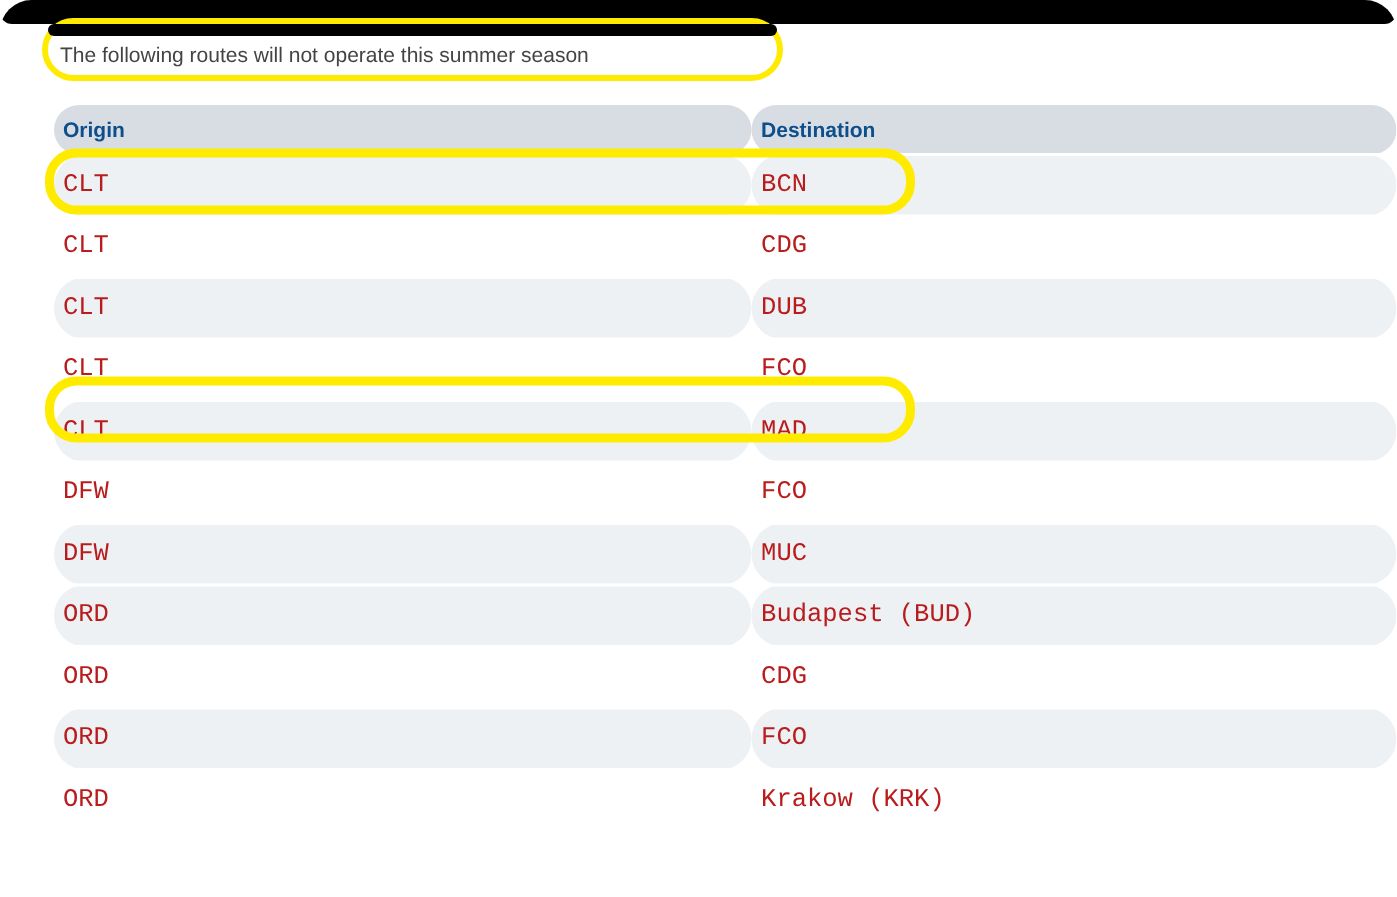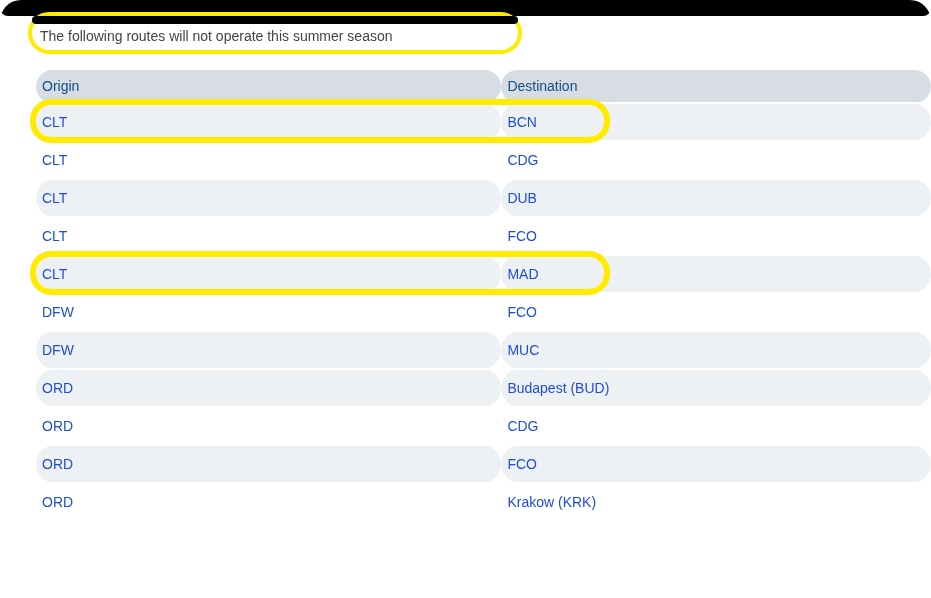--- a/index.html
+++ b/index.html
@@ -43,30 +43,31 @@
       padding: 12px 0 0 36px;
     }
     table {
       width: 100%;
       border-collapse: collapse;
       table-layout: fixed;
     }
     thead th {
       background: #d8dde3;
       color: #0d4f8b;
-      font-weight: normal;
+      font-weight: bold;
       text-align: left;
       padding: 8px 6px;
       font-size: 14px;
     }
     tbody td {
       padding: 10px 6px;
-      color: #1d4ed8;
-      font-size: 14px;
+      color: #b91c1c;
+      font-size: 17px;
       border-top: 2px solid #fff;
+      font-family: Liberation Mono, monospace;
     }
     tbody tr.striped td {
       background: #eef1f4;
     }
     tbody tr.plain td {
       background: #fff;
     }
     .highlight-overlay {
       position: absolute;
       border: 6px solid #ffeb00;

